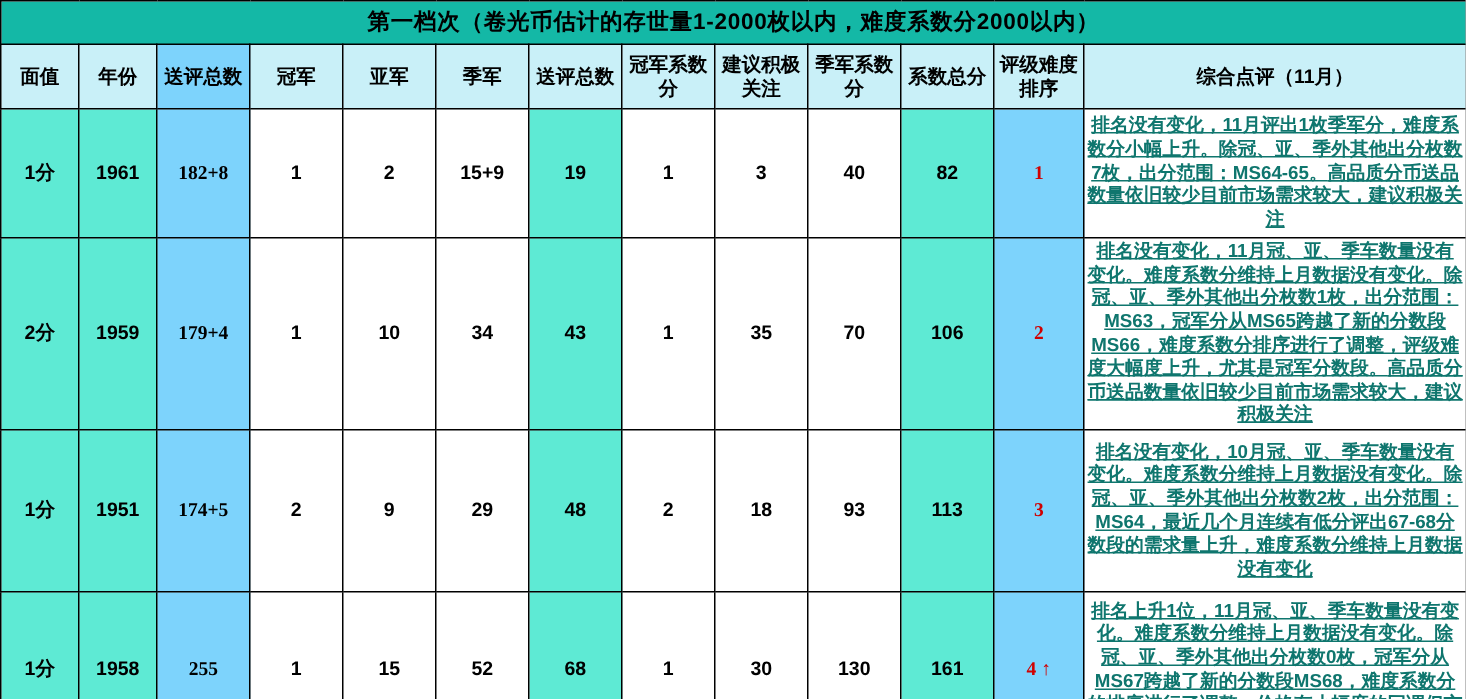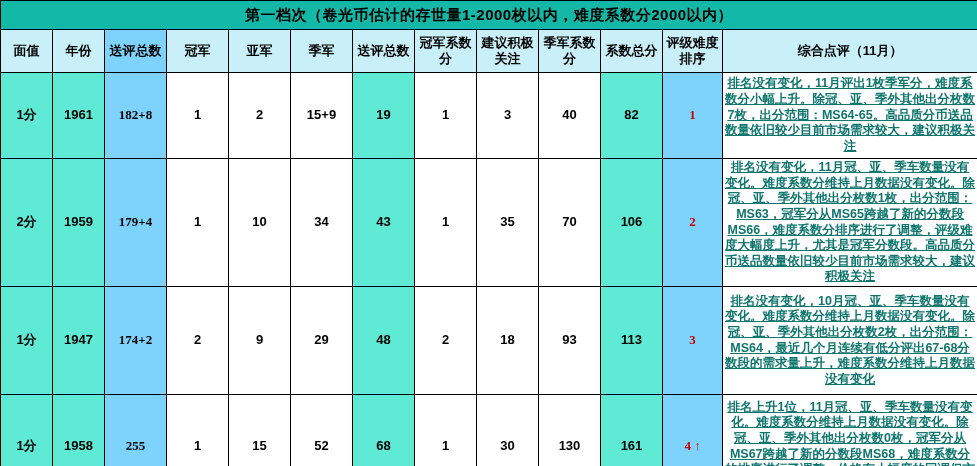--- a/index.html
+++ b/index.html
@@ -126,22 +126,22 @@
     <td class="white">1</td>
     <td class="white">35</td>
     <td class="white">70</td>
     <td class="cyan">106</td>
     <td class="yellow rank">2</td>
     <td class="comment"><span>排名没有变化，11月冠、亚、季车数量没有变化。难度系数分维持上月数据没有变化。除冠、亚、季外其他出分枚数1枚，出分范围：MS63，冠军分从MS65跨越了新的分数段MS66，难度系数分排序进行了调整，评级难度大幅度上升，尤其是冠军分数段。</span><u>高品质分币送品数量依旧较少目前市场需求较大，建议积极关注</u></td>
   </tr>
 
   <tr class="r3">
     <td class="cyan">1分</td>
-    <td class="cyan">1947</td>
-    <td class="yellow">174+2</td>
+    <td class="cyan">1951</td>
+    <td class="yellow">174+5</td>
     <td class="white">2</td>
     <td class="white">9</td>
     <td class="white">29</td>
     <td class="cyan">48</td>
     <td class="white">2</td>
     <td class="white">18</td>
     <td class="white">93</td>
     <td class="cyan">113</td>
     <td class="yellow rank">3</td>
     <td class="comment"><span>排名没有变化，10月冠、亚、季车数量没有变化。难度系数分维持上月数据没有变化。除冠、亚、季外其他出分枚数2枚，出分范围：MS64，最近几个月连续有低分评出67-68分数段的需求量上升，</span><u>难度系数分维持上月数据没有变化</u></td>

